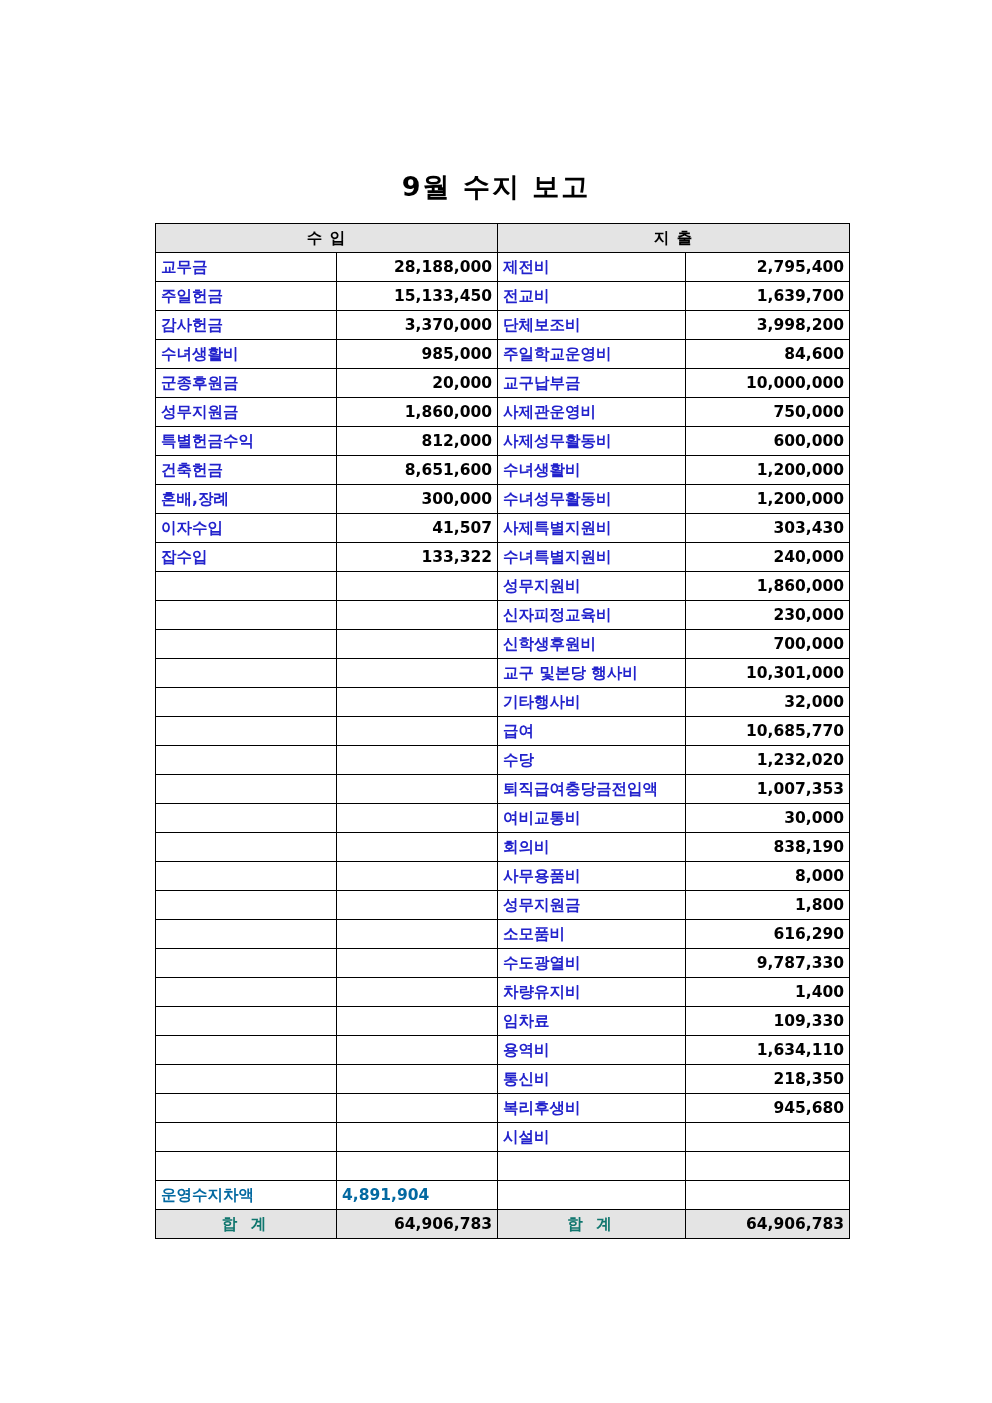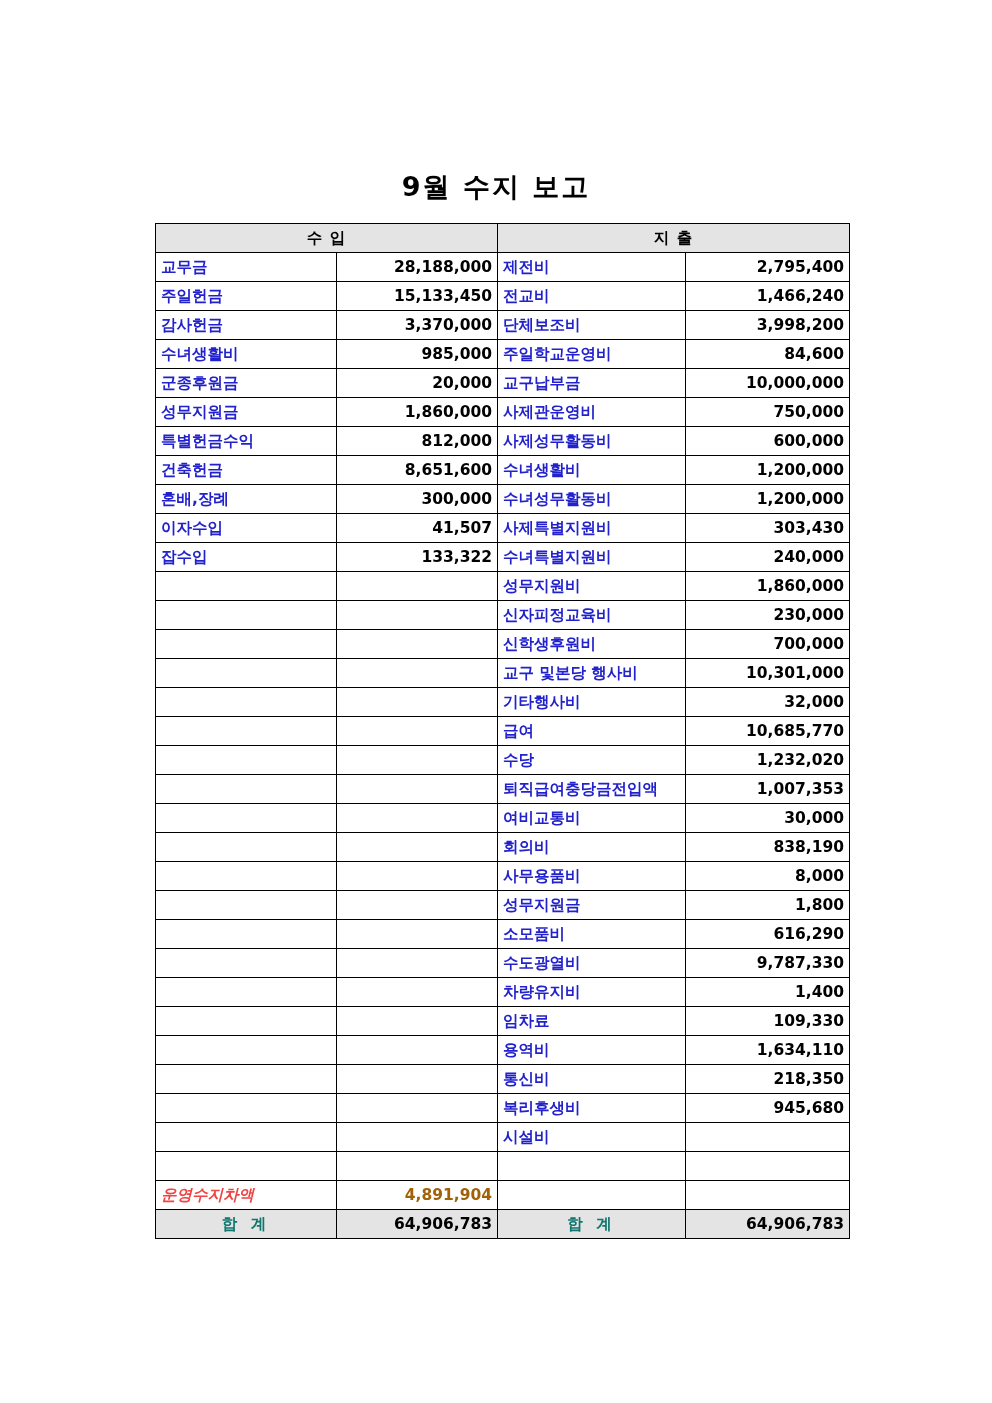--- a/index.html
+++ b/index.html
@@ -98,27 +98,25 @@
     color: #0f766e;
     letter-spacing: 4px;
   }
   .total-row .tvalue {
     text-align: right;
     color: #000000;
     margin-top: 15px;
   }
 
   .diff-label {
-    color: #ef4444;
+    color: #0369a1;
     text-align: left;
-    font-style: italic;
   }
   .diff-value {
-    color: #a16207;
-    text-align: right;
+    color: #0369a1;
   }
 </style>
 </head>
 <body>
 
 <div class="page">
 
   <div class="doc-title">9월 수지 보고</div>
 
   <table class="ledger">
@@ -138,21 +136,21 @@
         <tr>
           <td class="label">교무금</td>
           <td class="value">28,188,000</td>
           <td class="label">제전비</td>
           <td class="value">2,795,400</td>
         </tr>
         <tr>
           <td class="label">주일헌금</td>
           <td class="value">15,133,450</td>
           <td class="label">전교비</td>
-          <td class="value">1,466,240</td>
+          <td class="value">1,639,700</td>
         </tr>
         <tr>
           <td class="label">감사헌금</td>
           <td class="value">3,370,000</td>
           <td class="label">단체보조비</td>
           <td class="value">3,998,200</td>
         </tr>
         <tr>
           <td class="label">수녀생활비</td>
           <td class="value">985,000</td>

